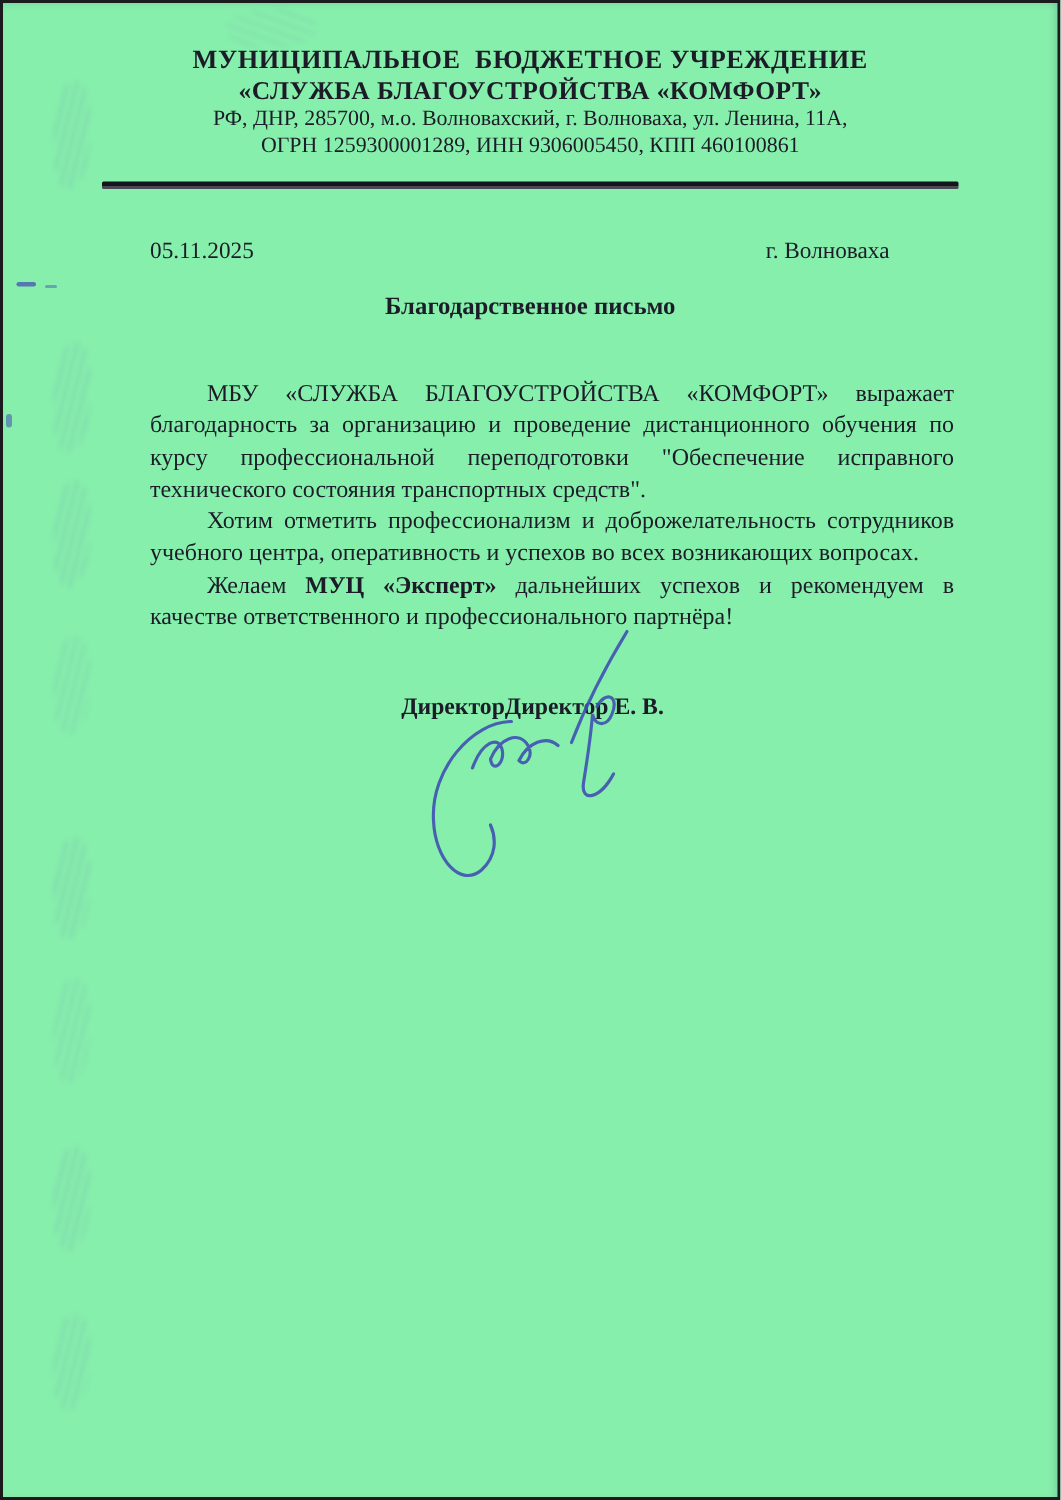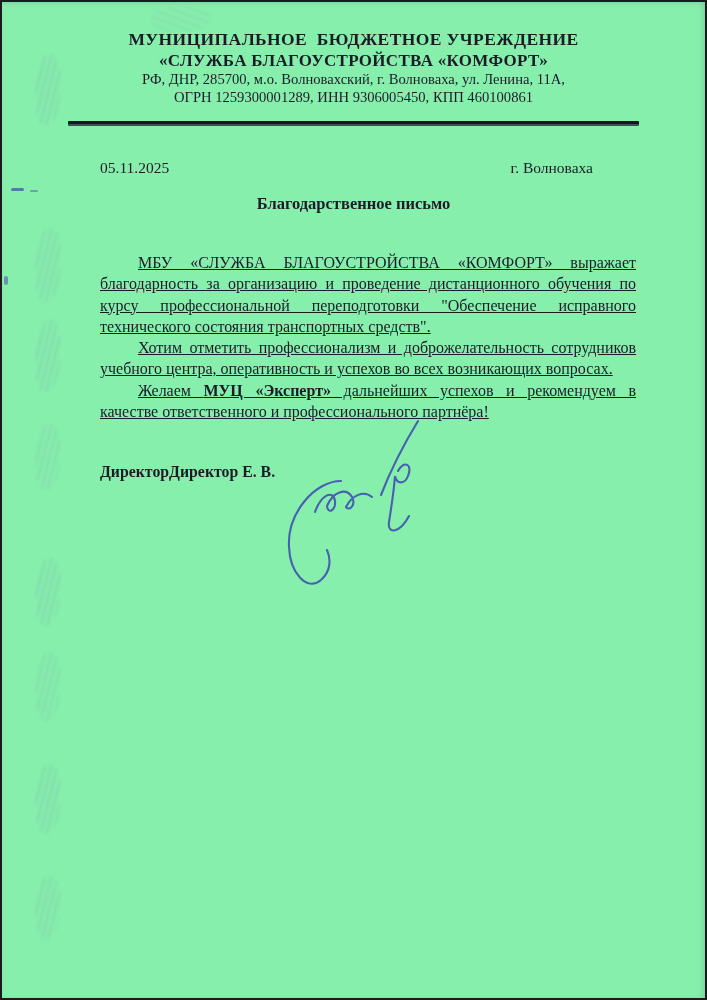--- a/index.html
+++ b/index.html
@@ -94,32 +94,31 @@
     font-weight: bold;
     font-size: 16.5px;
   }
 
   
   .letter-body {
     margin: 38px 69px 0 98px;
     font-size: 16px;
     line-height: 21.3px;
     text-align: justify;
-    text-decoration: underline;
   }
   .letter-body p {
     margin: 0;
     text-indent: 38px;
   }
   .b { font-weight: bold; }
 
   
   .sign-row {
     display: flex;
-    justify-content: flex-start;
+    justify-content: center;
     margin: 41px 95px 0 98px;
     font-weight: bold;
     font-size: 15.8px;
   }
 
   .signature-svg {
     position: absolute;
     left: 275px;
     top: 415px;
     pointer-events: none;

